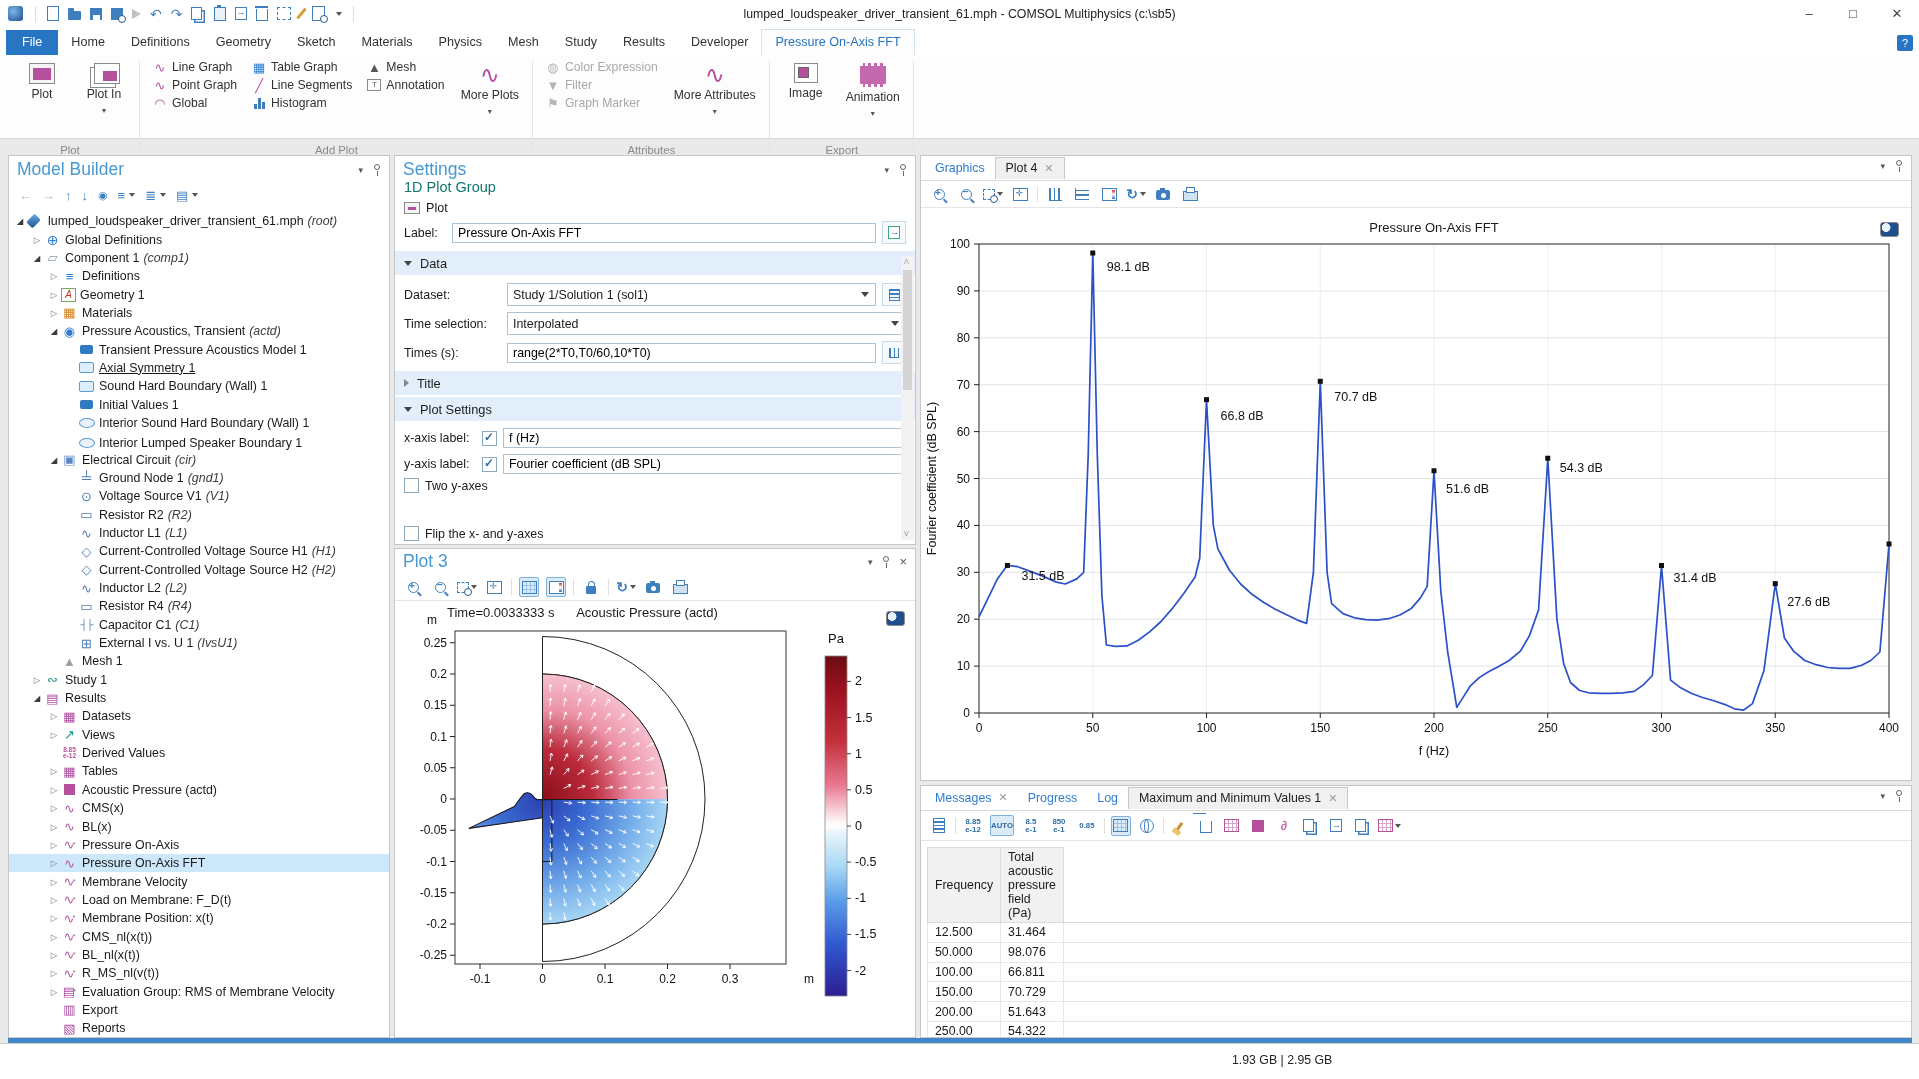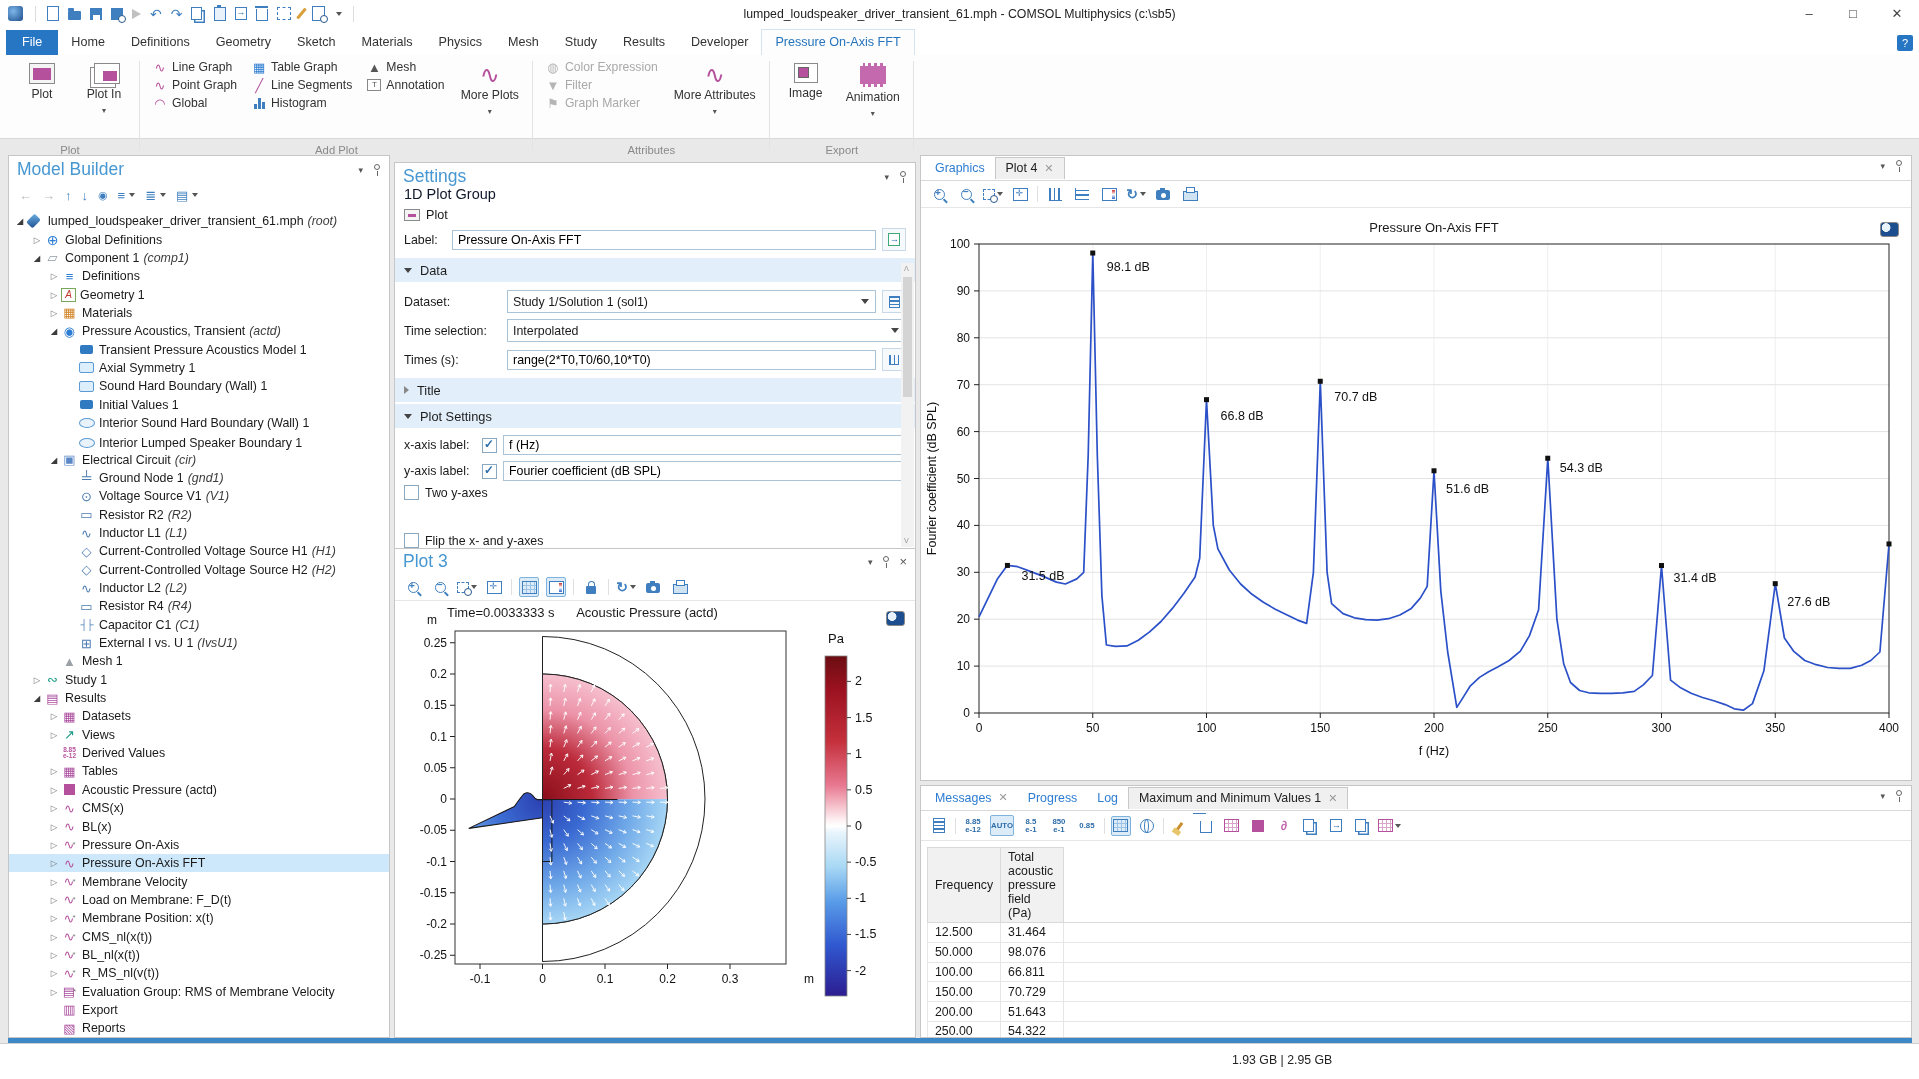--- a/index.html
+++ b/index.html
@@ -87,21 +87,21 @@
   .ti-comsol{background:linear-gradient(135deg,#6db1e4,#1d4e8f);width:12px;height:12px;border-radius:2px;transform:rotate(45deg);margin:0 6px 0 2px;}
   .chip{width:13px;height:9px;border-radius:2px;}
   .chip-filled{background:#2f7ac0;}
   .chip-outline{background:#ddeefc;border:1px solid #5b9bd5;}
   .chip-oval{background:#eaf3fc;border:1px solid #5b9bd5;border-radius:50%;width:14px;height:8px;}
   .sq-mag{width:11px;height:11px;background:#b5519c;}
   .dv{font-size:6.5px;line-height:6.5px;color:#b5519c;text-align:center;font-weight:bold;}
   .suffix{font-style:italic;color:#3c3c3c;margin-left:4px;}
   .star{font-size:8px;color:#777;margin-left:-2px;vertical-align:super;}
   
-  .sub-title{font-size:14.5px;color:#0f172a;padding:0 9px;margin-top:-4px;}
+  .sub-title{font-size:14.5px;color:#0f766e;padding:0 9px;margin-top:-4px;}
   .srow{display:flex;align-items:center;padding:3px 9px;gap:6px;}
   .scaption{width:97px;flex:none;font-size:12.4px;}
   .sinput{flex:1;height:20px;border:1px solid #abc3d7;background:#fff;font-family:"Liberation Sans",sans-serif;font-size:12.4px;padding:0 5px;box-sizing:border-box;}
   .combo{flex:1;height:21px;border:1px solid #abc3d7;background:#fff;display:flex;align-items:center;padding:0 5px;position:relative;font-size:12.4px;}
   .combo .dn{position:absolute;right:6px;top:8px;width:0;height:0;border-left:4px solid transparent;border-right:4px solid transparent;border-top:5px solid #444;}
   .sidebtn{width:22px;height:21px;border:1px solid #c9d8e6;background:#f6fafd;display:flex;align-items:center;justify-content:center;flex:none;}
   .sectionhdr{height:24px;background:#e2eef9;display:flex;align-items:center;padding:0 9px;gap:8px;font-size:12.8px;color:#1d1d1d;margin-top:4px;}
   .sarrow{width:0;height:0;border-left:4.5px solid transparent;border-right:4.5px solid transparent;border-top:5.5px solid #444;}
   .sarrow.col{border-top:4.5px solid transparent;border-bottom:4.5px solid transparent;border-left:5.5px solid #888;border-right:none;}
   .cb{width:13px;height:13px;border:1px solid #8aa8c0;background:#fff;position:relative;flex:none;}
@@ -382,21 +382,21 @@
           <span>Pressure Acoustics, Transient</span>
           <span class="suffix">(actd)</span>
         </div>
         <div class="trow" style="padding-left: 55px;">
           <span class="texp"></span>
           <span class="ti">
             <span class="chip chip-filled"></span>
           </span>
           <span>Transient Pressure Acoustics Model 1</span>
         </div>
-        <div class="trow" style="padding-left: 55px;">
+        <div class="trow" style="padding-left: 55px; text-decoration: underline;">
           <span class="texp"></span>
           <span class="ti">
             <span class="chip chip-outline"></span>
           </span>
           <span>Axial Symmetry 1</span>
         </div>
         <div class="trow" style="padding-left: 55px;">
           <span class="texp"></span>
           <span class="ti">
             <span class="chip chip-outline"></span>
@@ -595,21 +595,21 @@
           <span>Export</span>
         </div>
         <div class="trow" style="padding-left: 38px;">
           <span class="texp"></span>
           <span class="ti" style="color:#a8499c;">▧</span>
           <span>Reports</span>
         </div>
       </div>
   </div>
 
-  <div class="panel" style="left:394px;top:162px;width:522px;height:390px;">
+  <div class="panel" style="left:394px;top:155px;width:522px;height:390px;">
     <div class="phead">
       <span class="ptitle">Settings</span>
       <span class="ph-right">
         <span class="chev">▾</span>
         <span class="ic-pin"></span>
       </span>
     </div>
     <div class="sub-title">1D Plot Group</div>
     <div class="srow" style="margin-top:3px;">
       <span class="si">

